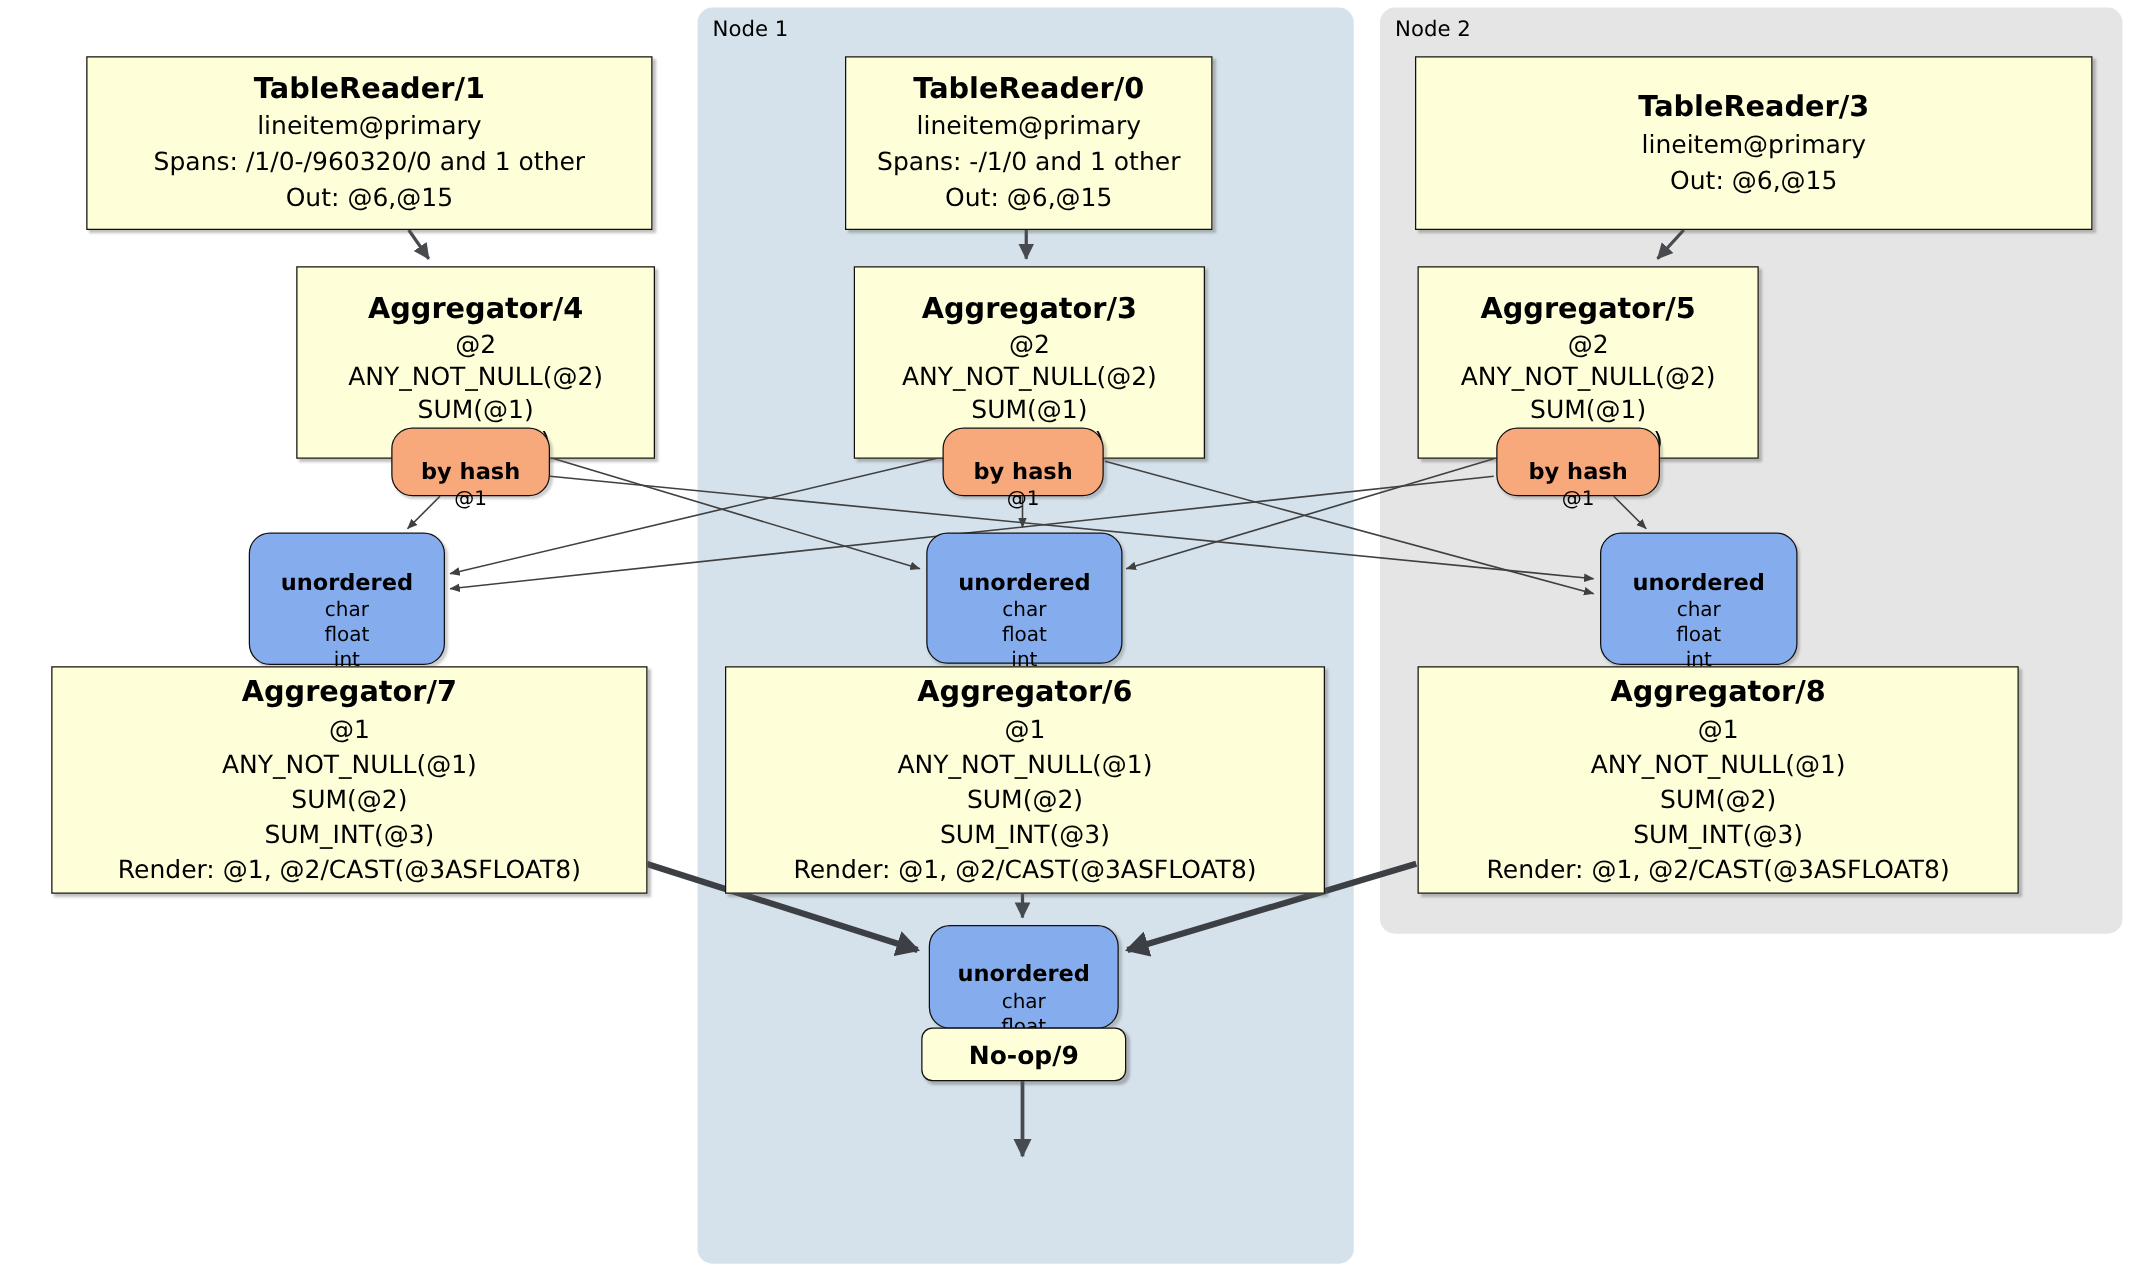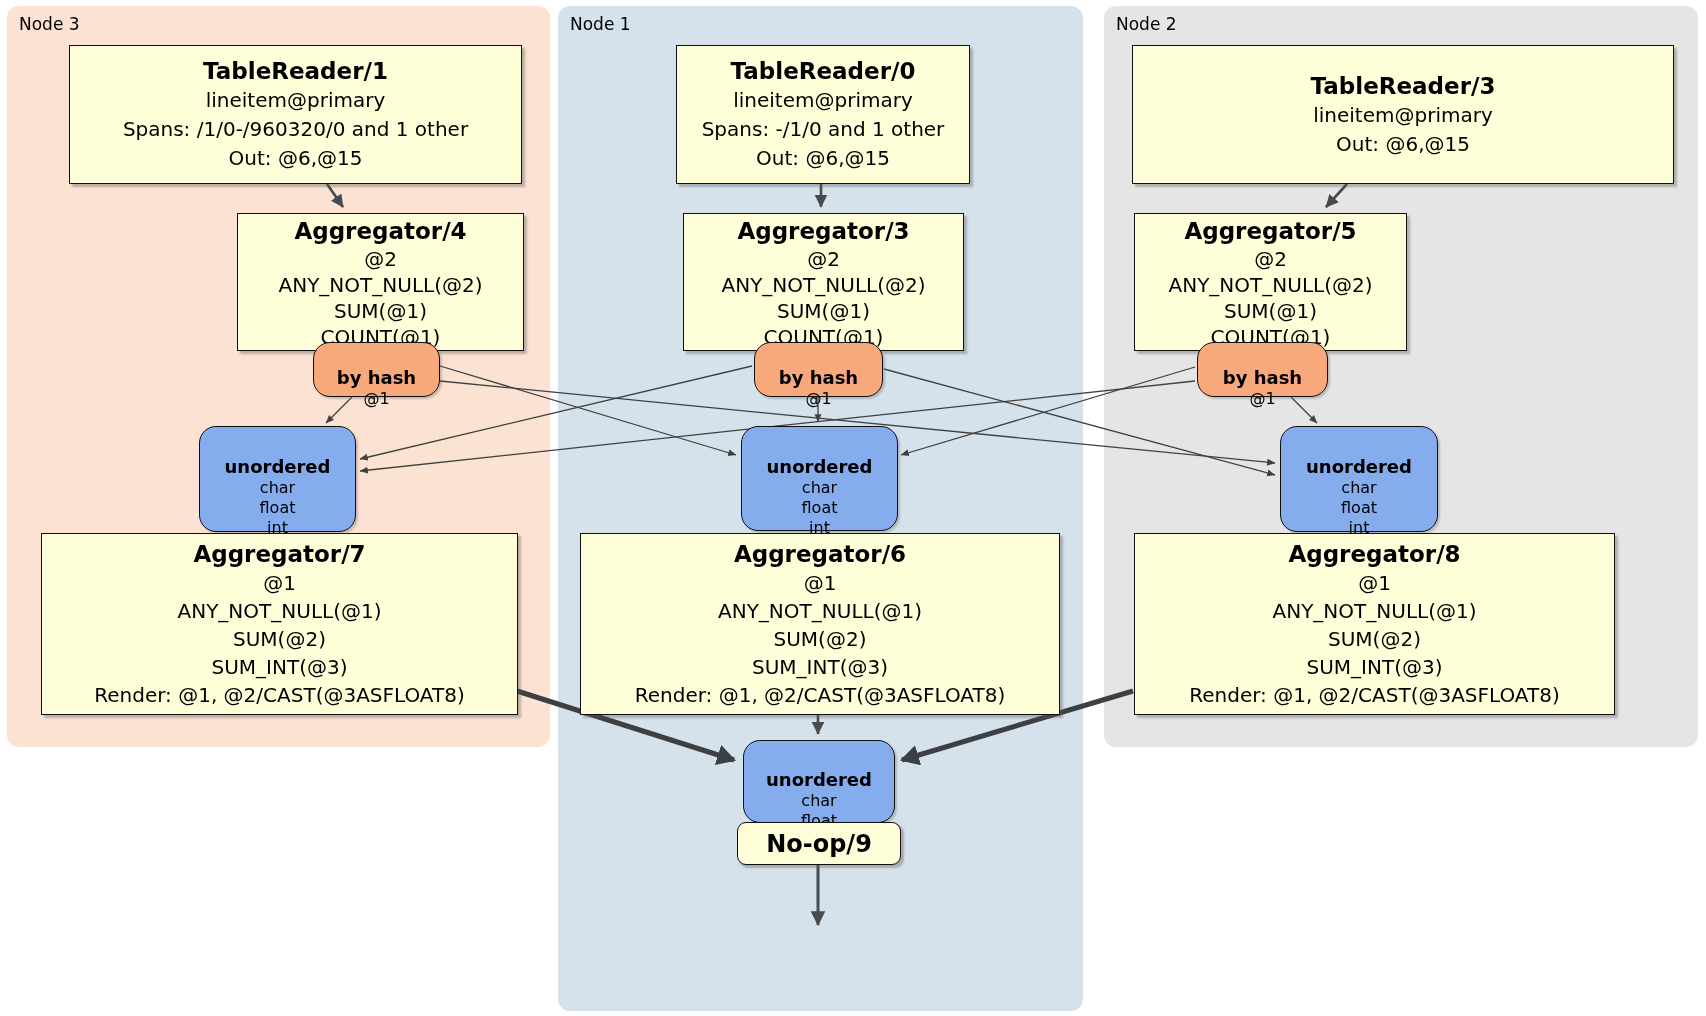--- a/index.html
+++ b/index.html
@@ -14,46 +14,43 @@
 
   svg.edges{position:absolute;left:0;top:0;z-index:1;}
 
   .opbox{position:absolute;background:#feffd9;border:1.5px solid #101010;border-radius:0;
          box-shadow:2.5px 2.5px 2px rgba(90,90,90,.38);
          display:flex;flex-direction:column;align-items:center;justify-content:center;
          text-align:center;z-index:2;}
   .optitle{font-weight:bold;font-size:23px;line-height:30px;white-space:nowrap;}
   .opline{font-size:20px;white-space:nowrap;}
   .tr .opline{line-height:29px;}
-  .aggtop{justify-content:flex-end;padding-top:2px;}
+  .aggtop{justify-content:flex-end;padding-top:18px;}
   .aggtop .optitle{line-height:29px;}
   .aggtop .opline{line-height:26px;}
   .aggbot .opline{line-height:28px;}
 
   .router,.sync{position:absolute;border:1.5px solid #101010;border-radius:17px;
          display:flex;flex-direction:column;align-items:center;justify-content:center;
          text-align:center;box-shadow:2px 2px 2px rgba(90,90,90,.3);}
   .router{background:#f8a97c;z-index:3;}
   .sync{background:#85adee;z-index:2;}
   .rtitle{font-weight:bold;font-size:18px;line-height:22px;white-space:nowrap;margin-top:36px;}
   .rline{font-size:16px;line-height:20px;white-space:nowrap;}
 
   .pill{position:absolute;background:#feffd9;border:1.7px solid #101010;border-radius:9px;
         box-shadow:2.5px 2.5px 2px rgba(90,90,90,.38);
         display:flex;align-items:center;justify-content:center;z-index:2;}
-  .pill .ptitle{font-weight:bold;font-size:24px;white-space:nowrap;}
+  .pill .ptitle{font-weight:bold;font-size:20px;white-space:nowrap;}
 </style>
 </head>
 <body>
 
 <div id="canvas">
 
-  <div class="region region-node3">
-    <div class="region-label">Node 3</div>
-  </div>
   <div class="region region-node1">
     <div class="region-label">Node 1</div>
   </div>
   <div class="region region-node2">
     <div class="region-label">Node 2</div>
   </div>
 
   <svg class="edges" width="1706" height="1016" viewBox="0 0 1706 1016">
     <defs>
       <marker id="athin" viewBox="0 0 10 10" refX="8.6" refY="5" markerWidth="7" markerHeight="7" orient="auto-start-reverse">

